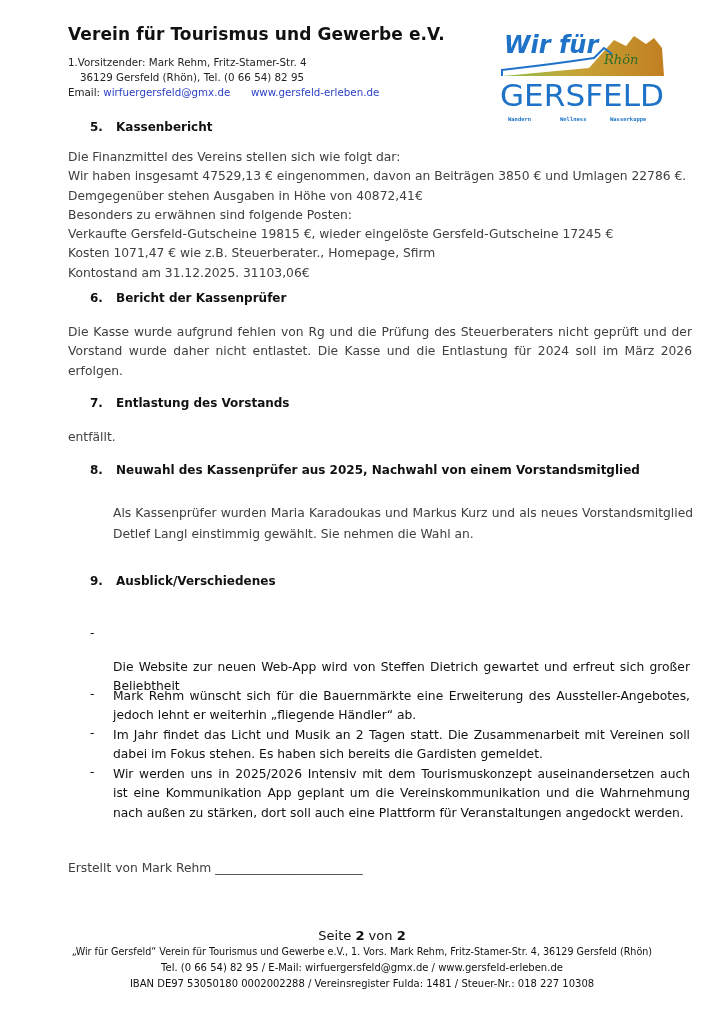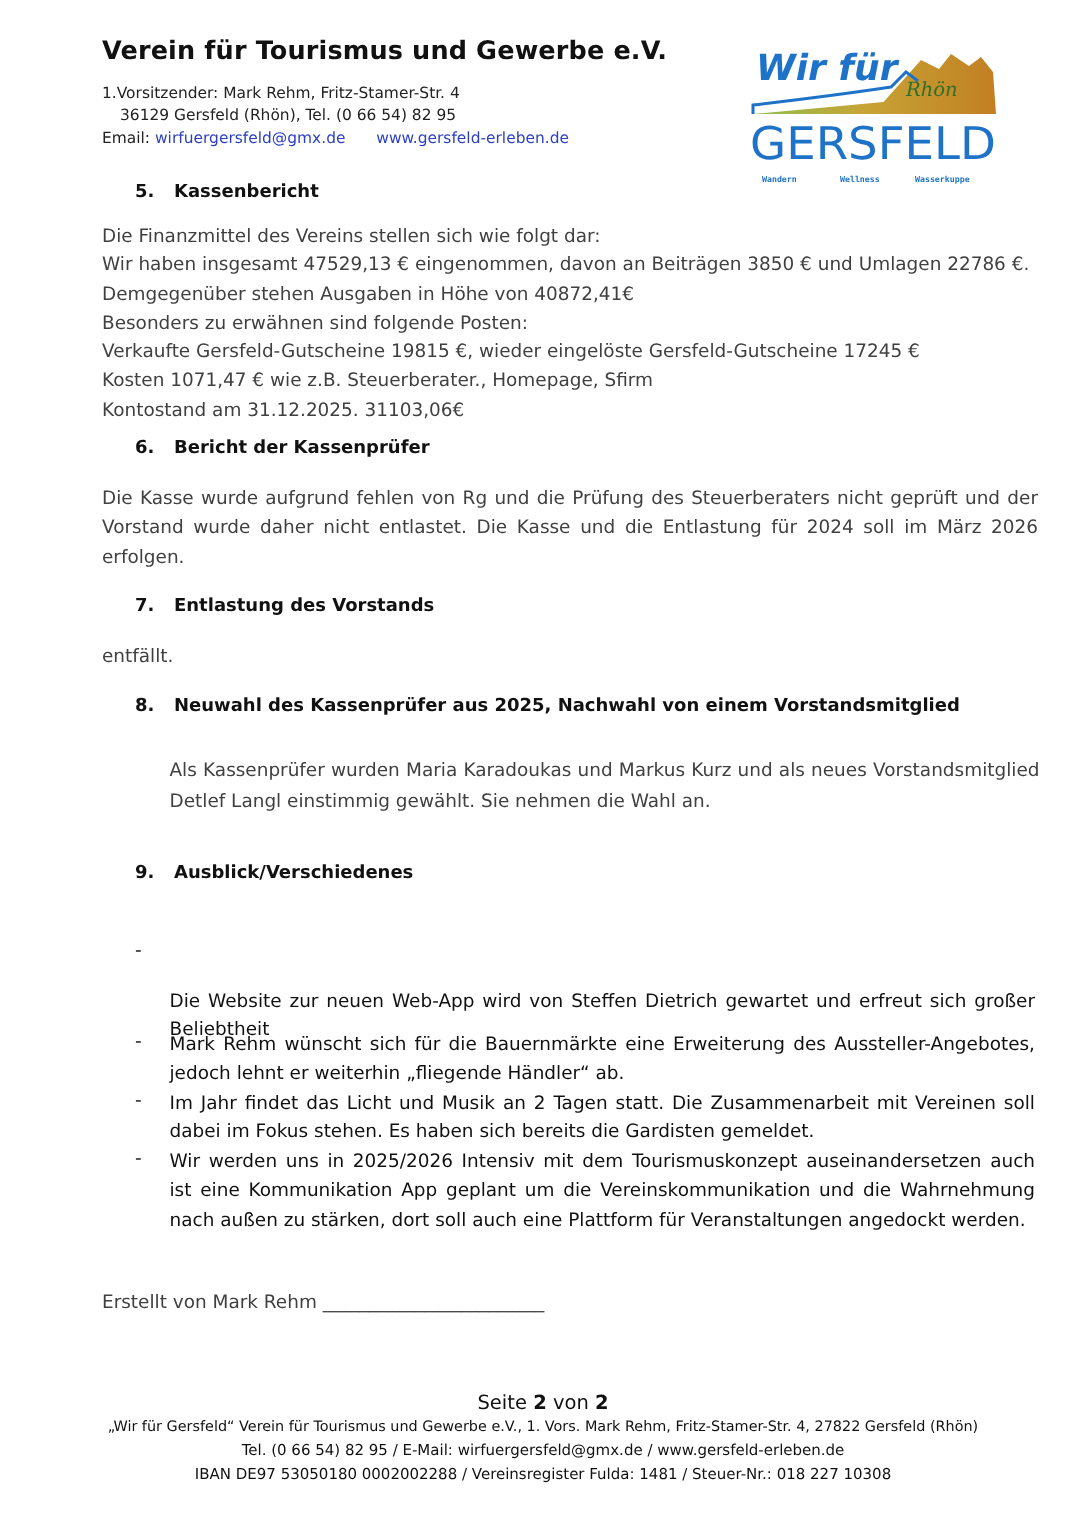--- a/index.html
+++ b/index.html
@@ -101,15 +101,15 @@
   <span>Erstellt von Mark Rehm</span>
   <span>________________________</span>
 </div>
 
 <div class="abs footer" style="top:928px; font-size:13px;">
   <span>Seite</span>
   <b>2</b>
   <span>von</span>
   <b>2</b>
 </div>
-<div class="abs footer" style="top:946px; font-size:9.6px;">„Wir für Gersfeld“ Verein für Tourismus und Gewerbe e.V., 1. Vors. Mark Rehm, Fritz-Stamer-Str. 4, 27822 Gersfeld (Rhön)</div>
+<div class="abs footer" style="top:946px; font-size:9.6px;">„Wir für Gersfeld“ Verein für Tourismus und Gewerbe e.V., 1. Vors. Mark Rehm, Fritz-Stamer-Str. 4, 36129 Gersfeld (Rhön)</div>
 <div class="abs footer" style="top:962px;">Tel. (0 66 54) 82 95 / E-Mail: wirfuergersfeld@gmx.de / www.gersfeld-erleben.de</div>
 <div class="abs footer" style="top:978px;">IBAN DE97 53050180 0002002288 / Vereinsregister Fulda: 1481 / Steuer-Nr.:   018 227 10308</div>
 
 </body></html>

